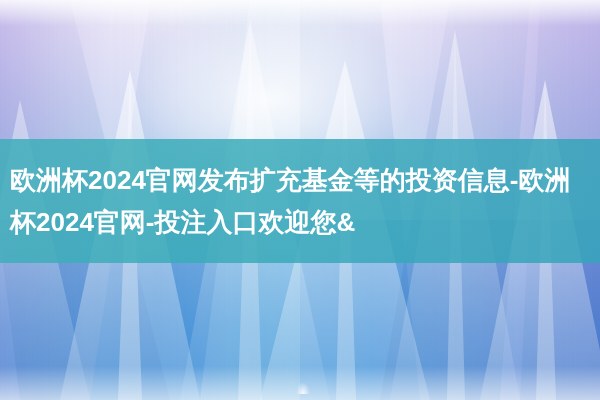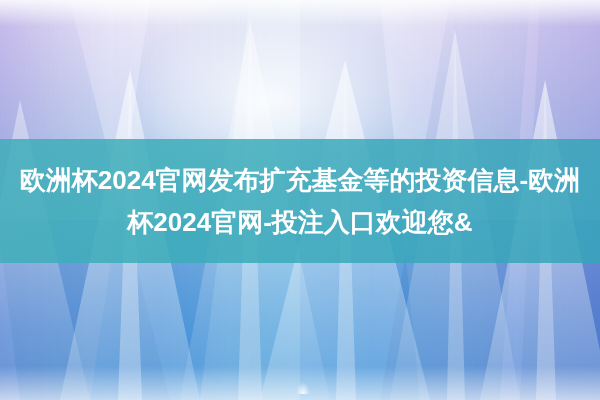--- a/index.html
+++ b/index.html
@@ -118,21 +118,21 @@
         rgba(54,164,186,0.86) 100%);
     display: flex;
     align-items: center;
     justify-content: center;
   }
 
   .caption-text {
     width: 100%;
     padding: 0 10px;
     box-sizing: border-box;
-    text-align: center;
+    text-align: left;
     color: #ffffff;
     font-size: 26px;
     font-weight: bold;
     line-height: 42px;
     letter-spacing: 0px;
     white-space: normal;
     word-break: break-all;
   }
 
   

